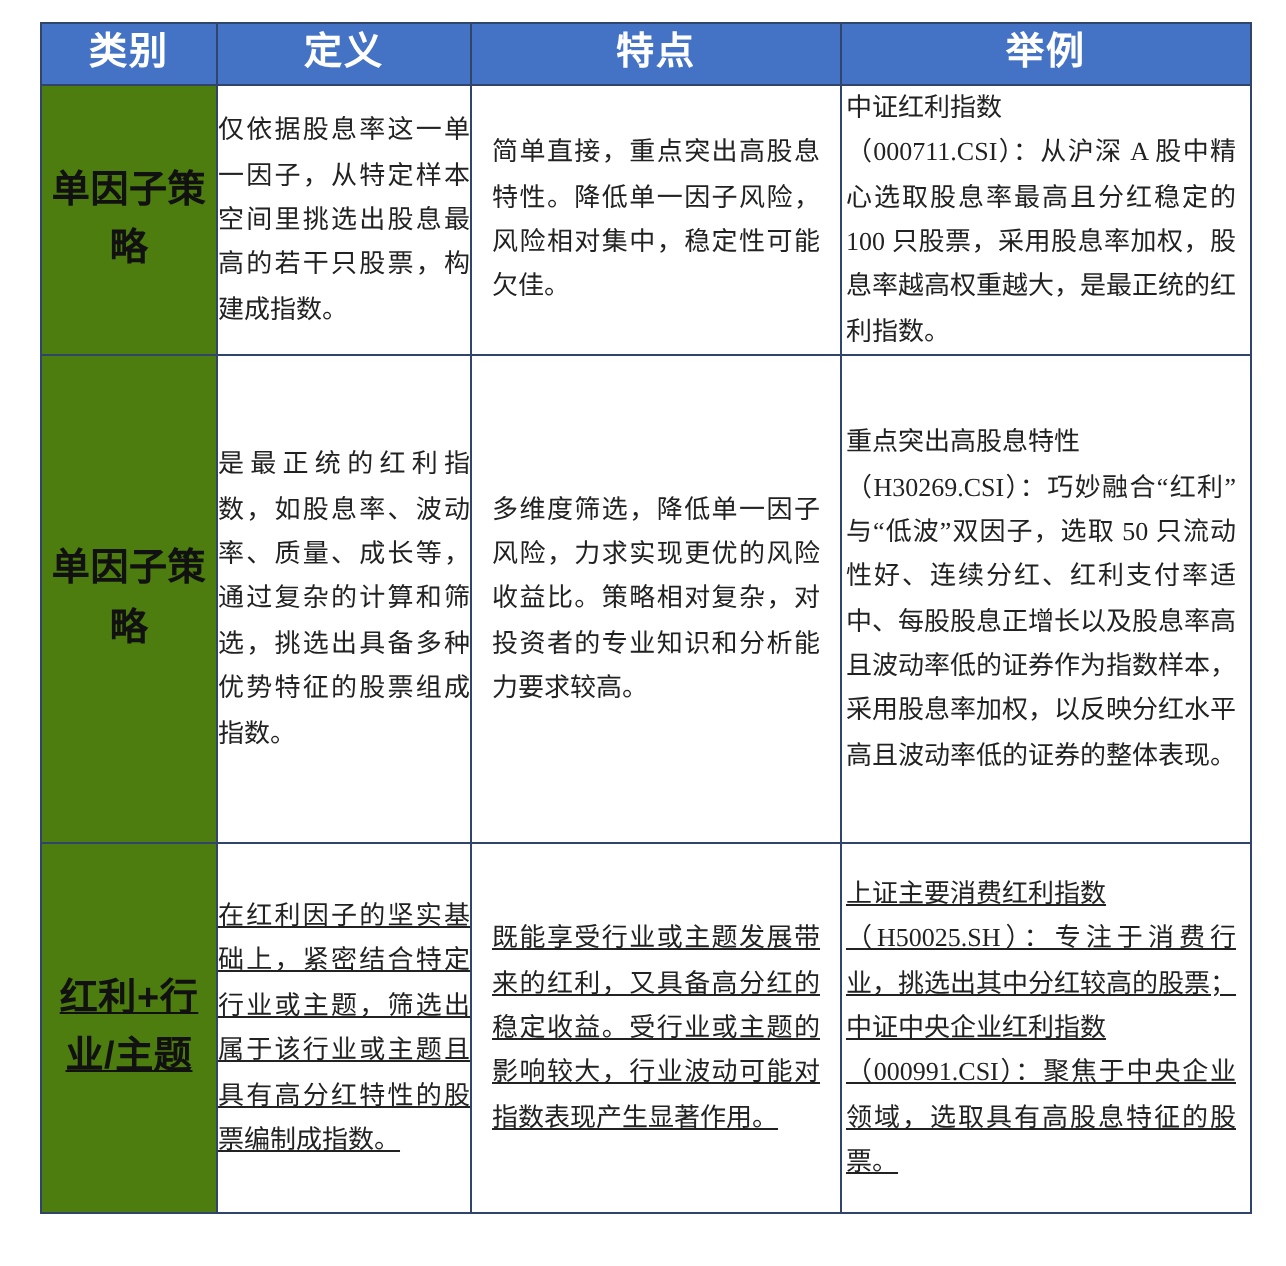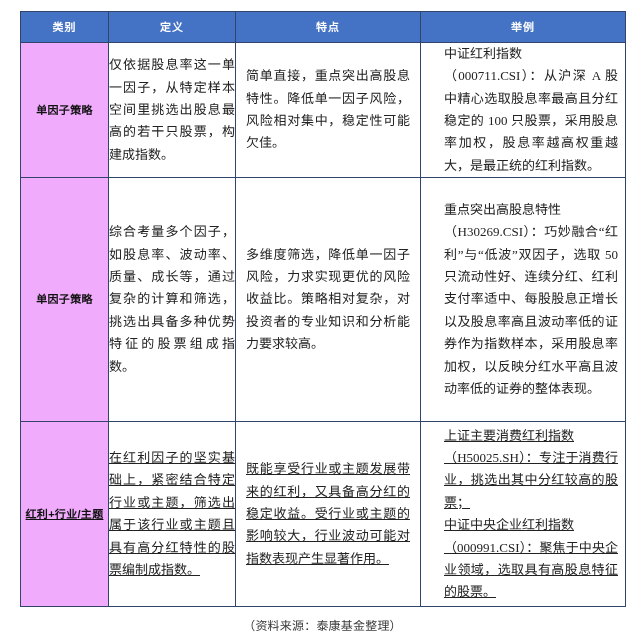--- a/index.html
+++ b/index.html
@@ -40,34 +40,34 @@
     border: 1px solid #31456b;
     vertical-align: middle;
     padding: 0;
   }
 
   
   thead th {
     background: #4472c4;
     color: #ffffff;
     font-family: Liberation Serif, serif;
-    font-size: 11px;
+    font-size: 19px;
     font-weight: bold;
     letter-spacing: 1px;
     text-align: center;
     height: 30px;
     line-height: 30px;
     border: 1px solid #3a62b0;
   }
 
   
   td.cat {
-    background: #f0abfc;
+    background: #4d7c0f;
     font-family: "Liberation Sans", "DejaVu Sans", sans-serif;
-    font-size: 11px;
+    font-size: 19px;
     font-weight: bold;
     color: #111111;
     text-align: center;
     line-height: 1.55;
     padding: 4px 5px;
     letter-spacing: 0.3px;
   }
 
   
   td.body {
@@ -84,21 +84,21 @@
   td.body .para {
     margin: 0;
   }
 
   td.body.trait {
     padding-left: 10px;
     padding-right: 10px;
   }
 
   td.body.example {
-    padding-left: 23px;
+    padding-left: 2px;
     padding-right: 7px;
   }
 
   
   td.body .indent {
     text-indent: 0;
   }
 
   
   tr.r1 td { height: 133px; }
@@ -144,21 +144,21 @@
         <td class="body">仅依据股息率这一单一因子，从特定样本空间里挑选出股息最高的若干只股票，构建成指数。</td>
         <td class="body trait">简单直接，重点突出高股息特性。降低单一因子风险，风险相对集中，稳定性可能欠佳。</td>
         <td class="body example">
           <p class="para">中证红利指数</p>
           <p class="para indent">（000711.CSI）：从沪深 A 股中精心选取股息率最高且分红稳定的 100 只股票，采用股息率加权，股息率越高权重越大，是最正统的红利指数。</p>
         </td>
       </tr>
 
       <tr class="r2">
         <td class="cat">单因子策略</td>
-        <td class="body">综合考量多个因子，如股息率、波动率、质量、成长等，通过复杂的计算和筛选，挑选出具备多种优势特征的股票组成指数。</td>
+        <td class="body">是最正统的红利指数，如股息率、波动率、质量、成长等，通过复杂的计算和筛选，挑选出具备多种优势特征的股票组成指数。</td>
         <td class="body trait">多维度筛选，降低单一因子风险，力求实现更优的风险收益比。策略相对复杂，对投资者的专业知识和分析能力要求较高。</td>
         <td class="body example">
           <p class="para">重点突出高股息特性</p>
           <p class="para indent">（H30269.CSI）：巧妙融合“红利”与“低波”双因子，选取 50 只流动性好、连续分红、红利支付率适中、每股股息正增长以及股息率高且波动率低的证券作为指数样本，采用股息率加权，以反映分红水平高且波动率低的证券的整体表现。</p>
         </td>
       </tr>
 
       <tr class="r3">
         <td class="cat">红利+行业/主题</td>
         <td class="body">在红利因子的坚实基础上，紧密结合特定行业或主题，筛选出属于该行业或主题且具有高分红特性的股票编制成指数。</td>
@@ -167,15 +167,14 @@
           <p class="para">上证主要消费红利指数</p>
           <p class="para indent">（H50025.SH）：专注于消费行业，挑选出其中分红较高的股票；</p>
           <p class="para">中证中央企业红利指数</p>
           <p class="para indent">（000991.CSI）：聚焦于中央企业领域，选取具有高股息特征的股票。</p>
         </td>
       </tr>
 
     </tbody>
   </table>
 
-  <div class="source">（资料来源：泰康基金整理）</div>
 
 </div>
 
 </body></html>

